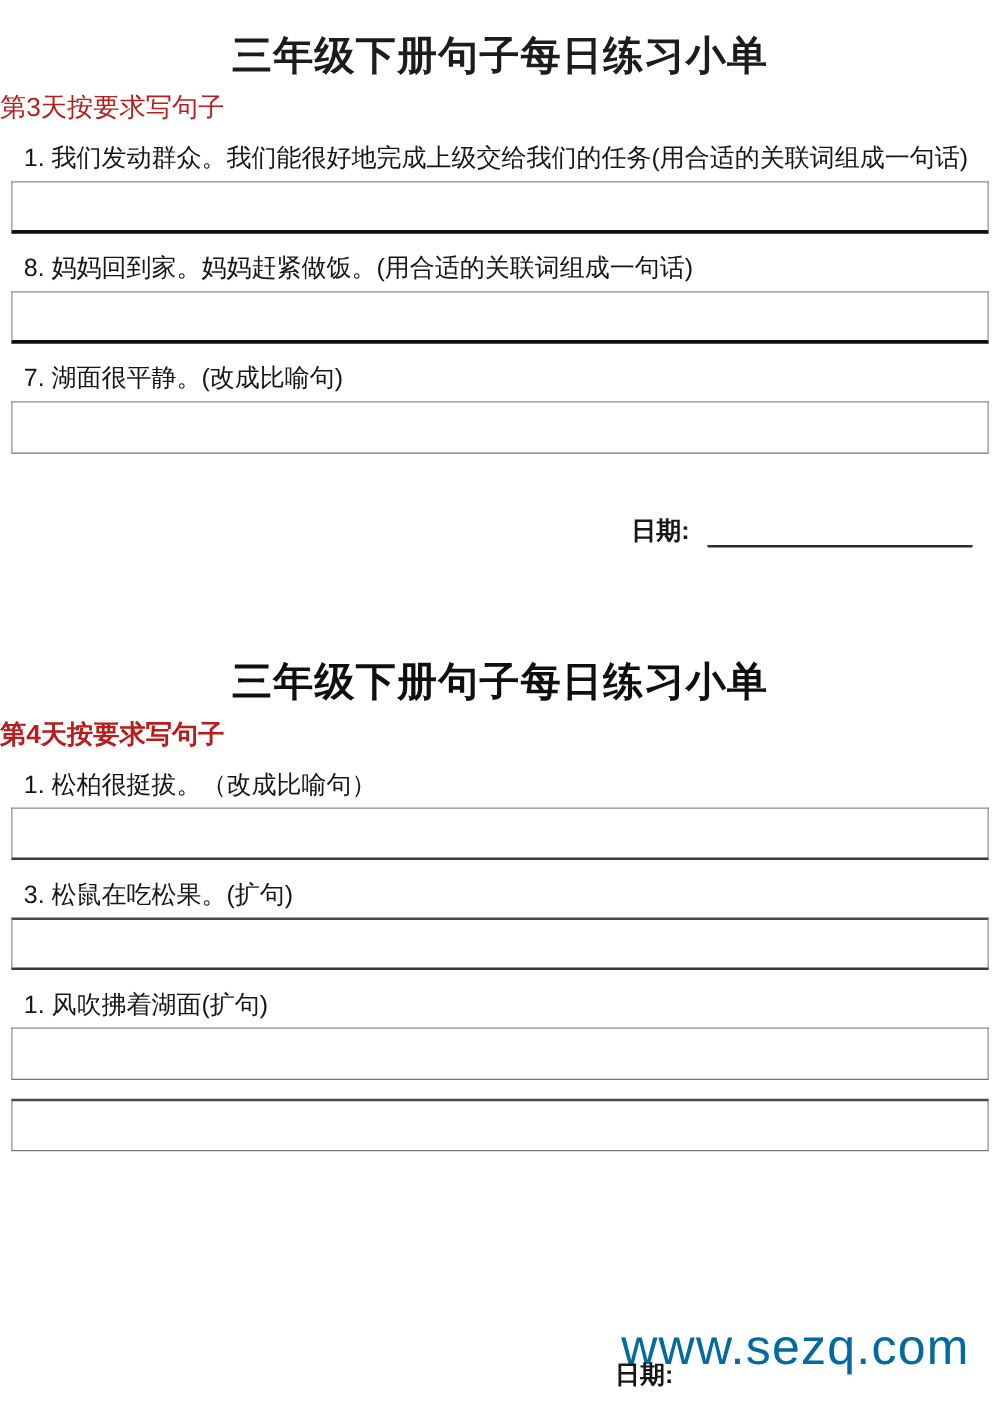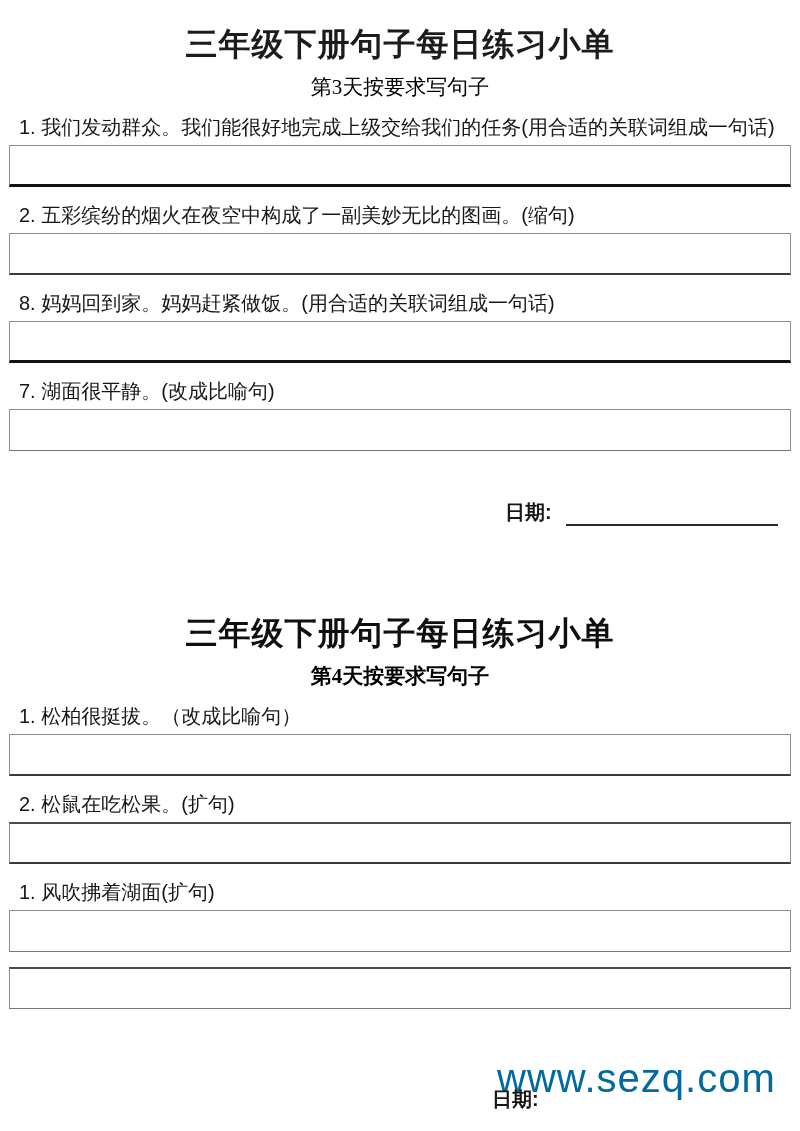--- a/index.html
+++ b/index.html
@@ -27,24 +27,22 @@
   }
   .section-title.bold-variant {
     font-weight: 800;
     letter-spacing: 1px;
     color: #0f0f0f;
   }
   .section-subtitle {
     margin-top: 12px;
     font-size: 21px;
     line-height: 26px;
-    text-align: center;
     font-weight: 400;
-    color: #000000;
-    font-family: Liberation Serif, serif;
+    color: #b91c1c;
   }
   .section-subtitle.bold-variant { font-weight: 800; }
   .questions {
     margin: 14px 9px 0 9px;
   }
   .question { margin-bottom: 15px; }
   .q-label {
     font-size: 20px;
     line-height: 26px;
     margin-bottom: 5px;
@@ -108,24 +106,20 @@
   <section class="section-1">
     <h1 class="section-title">三年级下册句子每日练习小单</h1>
     <h2 class="section-subtitle">第3天按要求写句子</h2>
 
     <div class="questions">
       <div class="question">
         <p class="q-label">1. 我们发动群众。我们能很好地完成上级交给我们的任务(用合适的关联词组成一句话)</p>
         <div class="answer-box heavy-bottom"></div>
       </div>
       <div class="question">
-        <p class="q-label">2. 五彩缤纷的烟火在夜空中构成了一副美妙无比的图画。(缩句)</p>
-        <div class="answer-box"></div>
-      </div>
-      <div class="question">
         <p class="q-label">8. 妈妈回到家。妈妈赶紧做饭。(用合适的关联词组成一句话)</p>
         <div class="answer-box heavy-bottom"></div>
       </div>
       <div class="question">
         <p class="q-label">7. 湖面很平静。(改成比喻句)</p>
         <div class="answer-box thin-bottom"></div>
       </div>
     </div>
 
     <div class="date-row">
@@ -136,21 +130,21 @@
   <section class="section-2">
     <h1 class="section-title bold-variant">三年级下册句子每日练习小单</h1>
     <h2 class="section-subtitle bold-variant">第4天按要求写句子</h2>
 
     <div class="questions">
       <div class="question">
         <p class="q-label">1. 松柏很挺拔。（改成比喻句）</p>
         <div class="answer-box"></div>
       </div>
       <div class="question">
-        <p class="q-label">2. 松鼠在吃松果。(扩句)</p>
+        <p class="q-label">3. 松鼠在吃松果。(扩句)</p>
         <div class="answer-box dark-top"></div>
       </div>
       <div class="question">
         <p class="q-label">1. 风吹拂着湖面(扩句)</p>
         <div class="answer-box thin-bottom"></div>
       </div>
       <div class="question">
         <div class="answer-box dark-top thin-bottom"></div>
       </div>
     </div>

